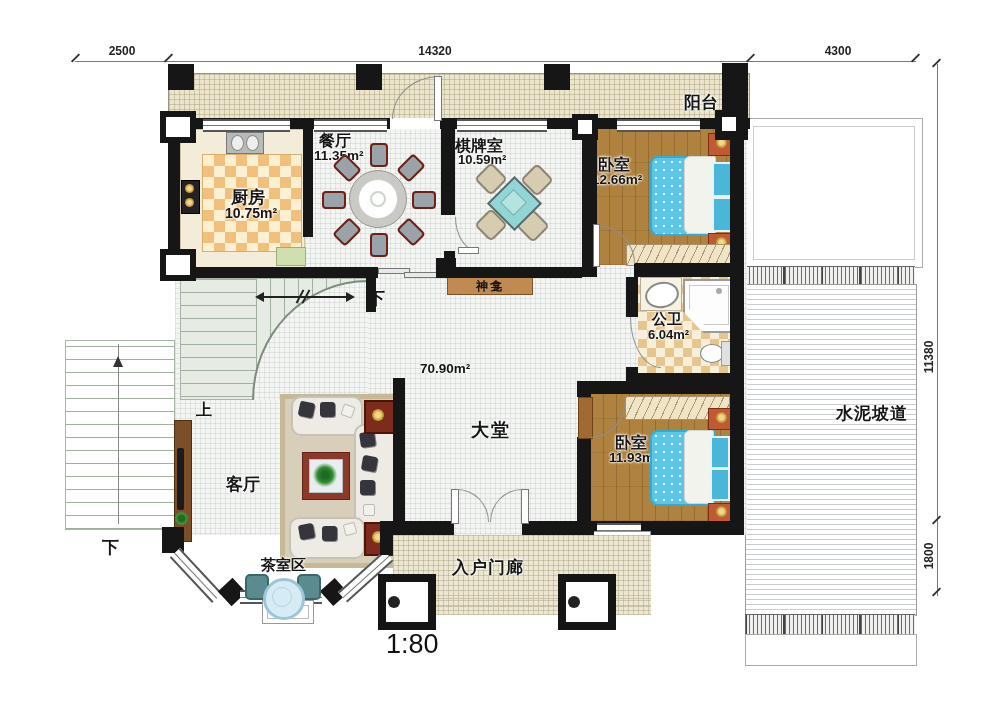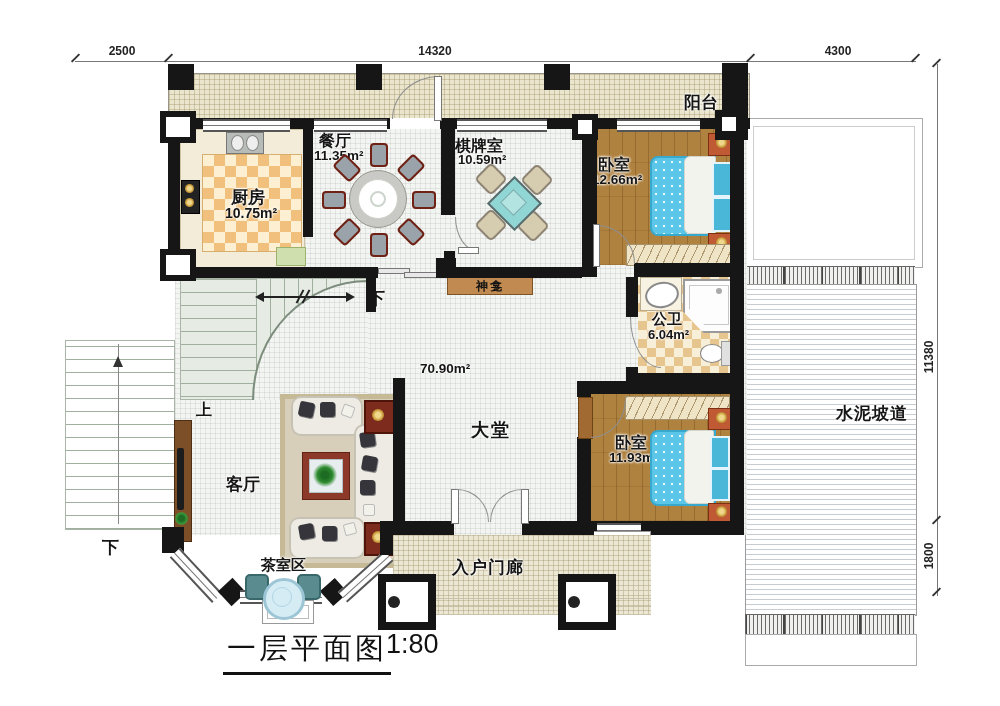--- a/index.html
+++ b/index.html
@@ -281,16 +281,15 @@
   <div class="lbl" style="left:261px;top:556px;font-size:15px;">茶室区</div>
 
   <div class="abs grid-beige" style="left:393px;top:535px;width:258px;height:80px;background-color:#ece7d2;"></div>
   <div class="abs steplines" style="left:393px;top:585px;width:258px;height:30px;"></div>
   <div class="abs" style="left:378px;top:574px;width:42px;height:40px;background:#fff;border:8px solid #151515;"></div>
   <div class="abs" style="left:388px;top:596px;width:12px;height:12px;background:#222;border-radius:50%;"></div>
   <div class="abs" style="left:558px;top:574px;width:42px;height:40px;background:#fff;border:8px solid #151515;"></div>
   <div class="abs" style="left:568px;top:596px;width:12px;height:12px;background:#222;border-radius:50%;"></div>
   <div class="lbl" style="left:452px;top:556px;font-size:17px;letter-spacing:1px;">入户门廊</div>
 
-  <div class="abs" style="left:223px;top:629px;font-size:29px;letter-spacing:3px;color:#111;border-bottom:3px solid #111;padding:0 4px 3px 4px;">一层平面图</div>
   <div class="abs" style="left:386px;top:629px;font-size:27px;color:#111;">1:80</div>
 
 </div>
 
 </body></html>

